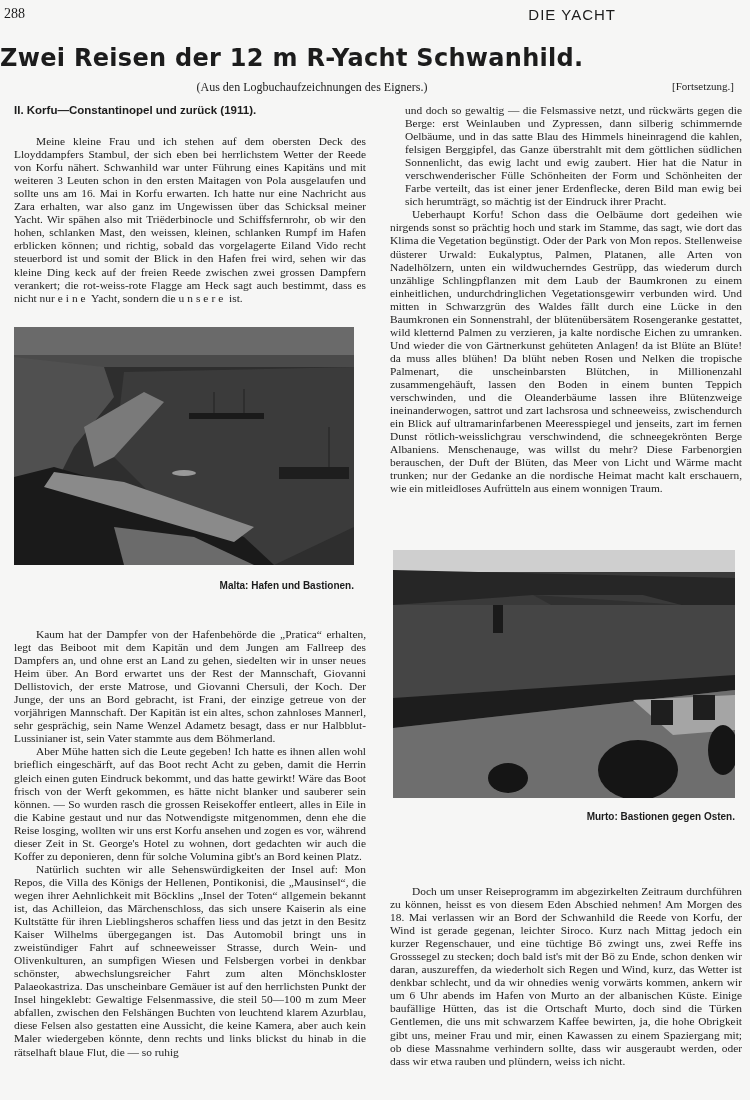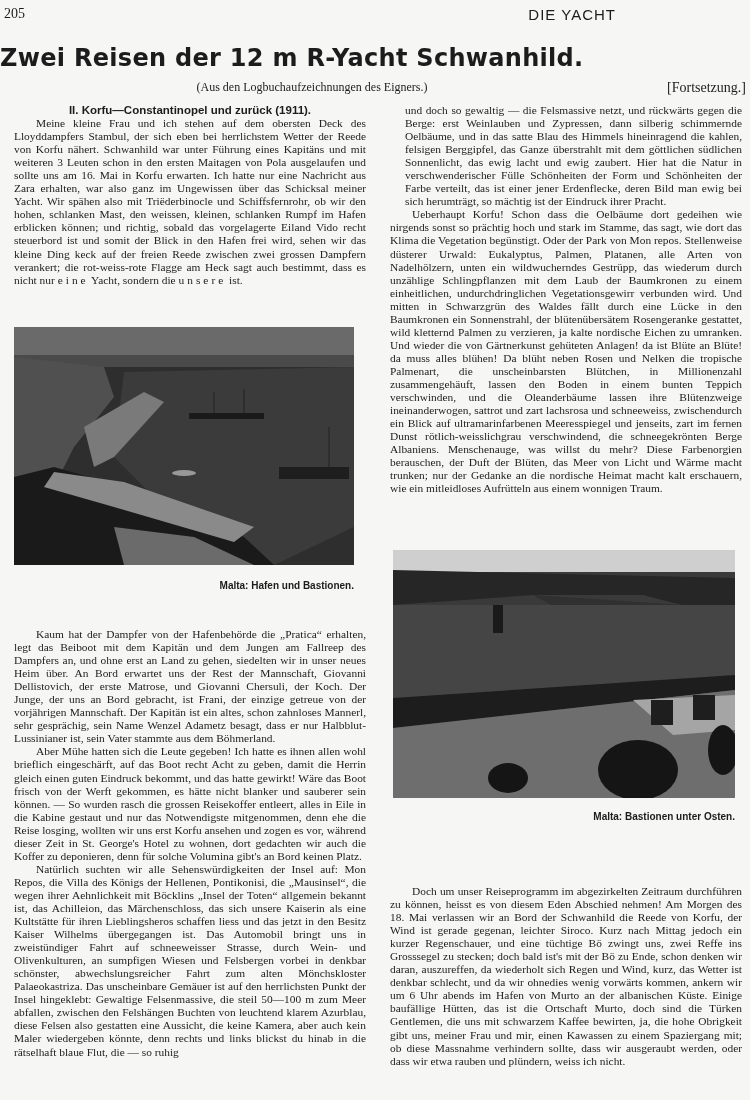--- a/index.html
+++ b/index.html
@@ -10,42 +10,42 @@
     position: relative;
   }
   .running-head { position: absolute; top: 6px; left: 0; width: 750px; height: 20px; }
   .page-number { position: absolute; left: 4px; top: 0; font-size: 14px; }
   .journal-title { position: absolute; left: 0; width: 616px; text-align: right; top: 0; font-size: 15px; letter-spacing: 1px; font-family: "Liberation Sans", sans-serif; }
   .article-title {
     position: absolute; top: 44px; left: 0; width: 750px; text-align: left;
     font-family: "DejaVu Sans", sans-serif; font-weight: bold; font-size: 24px; letter-spacing: 0.3px;
   }
   .subtitle { position: absolute; top: 80px; left: 0; width: 624px; text-align: center; font-size: 12px; }
-  .continued { position: absolute; top: 80px; right: 4px; font-size: 14px; }
+  .continued { position: absolute; top: 80px; right: 16px; font-size: 11px; }
   .col { position: absolute; width: 352px; font-size: 11.4px; line-height: 13.05px; text-align: justify; }
   .col p { margin: 0; text-indent: 22px; hyphens: auto; }
   .col p.noindent { text-indent: 0; margin-left: 15px; }
   .col-left-top { left: 14px; top: 104px; }
-  .section-heading { font-family: "Liberation Sans", sans-serif; font-weight: bold; font-size: 11.5px; text-align: center; margin-bottom: 0; }
+  .section-heading { font-family: "Liberation Sans", sans-serif; font-weight: bold; font-size: 11.5px; text-align: left; margin-bottom: 18px; }
   .col-right-top { left: 390px; top: 104px; }
   .col-left-bottom { left: 14px; top: 612px; margin-top: 16px; }
   .col-right-bottom { left: 390px; top: 885px; }
   .spaced { letter-spacing: 3px; }
   .photo { position: absolute; overflow: hidden; background: #3a3a3a; }
   .photo-malta-harbour { left: 14px; top: 327px; width: 340px; height: 238px; }
   .photo-malta-east { left: 393px; top: 550px; width: 342px; height: 248px; }
   .caption { position: absolute; font-family: "Liberation Sans", sans-serif; font-weight: bold; font-size: 10px; text-align: right; }
   .caption-1 { left: 14px; top: 580px; width: 340px; }
   .caption-2 { left: 393px; top: 811px; width: 342px; }
 </style>
 </head>
 <body>
 
 <div class="running-head">
-  <span class="page-number">205</span>
+  <span class="page-number">288</span>
   <span class="journal-title">DIE YACHT</span>
 </div>
 
 <div class="article-title">Zwei Reisen der 12 m R-Yacht Schwanhild.</div>
 <div class="subtitle">(Aus den Logbuchaufzeichnungen des Eigners.)</div>
 <div class="continued">[Fortsetzung.]</div>
 
 <div class="col col-left-top">
   <div class="section-heading">II. Korfu—Constantinopel und zurück (1911).</div>
   <p><span>Meine kleine Frau und ich stehen auf dem obersten Deck des Lloyddampfers Stambul, der sich eben bei herrlichstem Wetter der Reede von Korfu nähert. Schwanhild war unter Führung eines Kapitäns und mit weiteren 3 Leuten schon in den ersten Maitagen von Pola ausgelaufen und sollte uns am 16. Mai in Korfu erwarten. Ich hatte nur eine Nachricht aus Zara erhalten, war also ganz im Ungewissen über das Schicksal meiner Yacht. Wir spähen also mit Triëderbinocle und Schiffsfernrohr, ob wir den hohen, schlanken Mast, den weissen, kleinen, schlanken Rumpf im Hafen erblicken können; und richtig, sobald das vorgelagerte Eiland Vido recht steuerbord ist und somit der Blick in den Hafen frei wird, sehen wir das kleine Ding keck auf der freien Reede zwischen zwei grossen Dampfern verankert; die rot-weiss-rote Flagge am Heck sagt auch bestimmt, dass es nicht nur</span> <span class="spaced">eine</span><span> Yacht, sondern die </span><span class="spaced">unsere</span><span> ist.</span></p>
@@ -94,17 +94,17 @@
     <polygon points="0,148 342,125 342,140 0,178" fill="#1d1d1d"></polygon>
     <polygon points="0,178 342,140 342,248 0,248" fill="#6e6e6e"></polygon>
     <polygon points="240,150 342,145 342,180 280,185" fill="#a5a5a5"></polygon>
     <rect x="258" y="150" width="22" height="25" fill="#1e1e1e"></rect>
     <rect x="300" y="145" width="22" height="25" fill="#1e1e1e"></rect>
     <ellipse cx="245" cy="220" rx="40" ry="30" fill="#151515"></ellipse>
     <ellipse cx="115" cy="228" rx="20" ry="15" fill="#151515"></ellipse>
     <ellipse cx="330" cy="200" rx="15" ry="25" fill="#151515"></ellipse>
   </svg>
 </div>
-<div class="caption caption-2">Malta: Bastionen unter Osten.</div>
+<div class="caption caption-2">Murto: Bastionen gegen Osten.</div>
 
 <div class="col col-right-bottom">
   <p>Doch um unser Reiseprogramm im abgezirkelten Zeitraum durchführen zu können, heisst es von diesem Eden Abschied nehmen! Am Morgen des 18. Mai verlassen wir an Bord der Schwanhild die Reede von Korfu, der Wind ist gerade gegenan, leichter Siroco. Kurz nach Mittag jedoch ein kurzer Regenschauer, und eine tüchtige Bö zwingt uns, zwei Reffe ins Grosssegel zu stecken; doch bald ist's mit der Bö zu Ende, schon denken wir daran, auszureffen, da wiederholt sich Regen und Wind, kurz, das Wetter ist denkbar schlecht, und da wir ohnedies wenig vorwärts kommen, ankern wir um 6 Uhr abends im Hafen von Murto an der albanischen Küste. Einige baufällige Hütten, das ist die Ortschaft Murto, doch sind die Türken Gentlemen, die uns mit schwarzem Kaffee bewirten, ja, die hohe Obrigkeit gibt uns, meiner Frau und mir, einen Kawassen zu einem Spaziergang mit; ob diese Massnahme verhindern sollte, dass wir ausgeraubt werden, oder dass wir etwa rauben und plündern, weiss ich nicht.</p>
 </div>
 
 </body></html>

